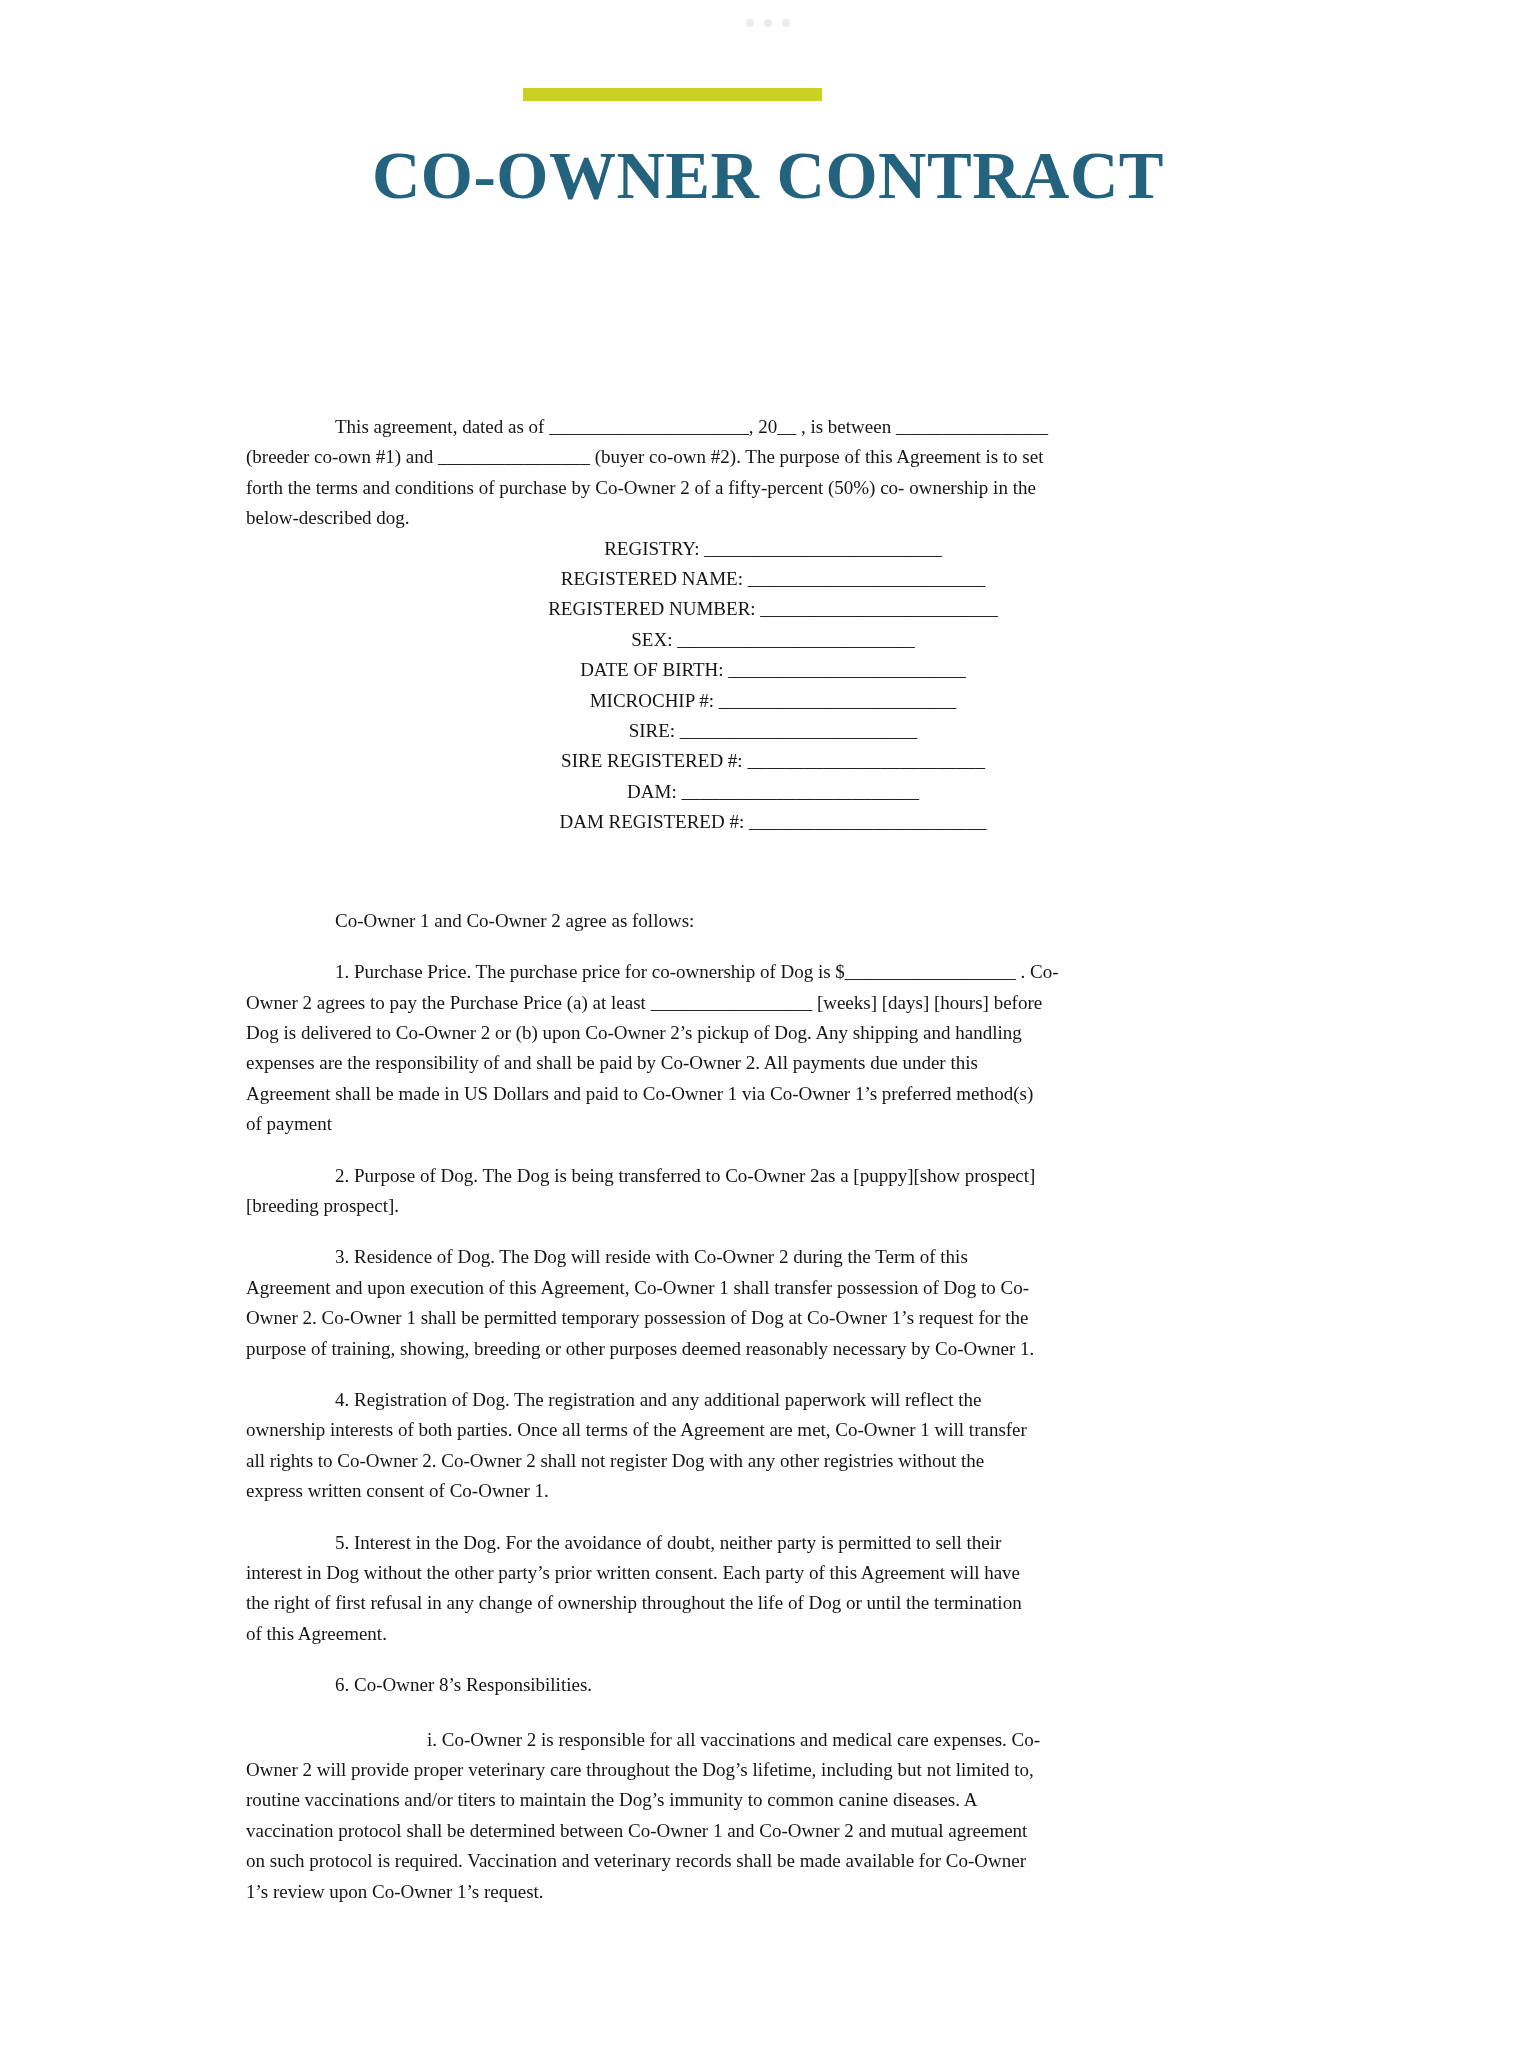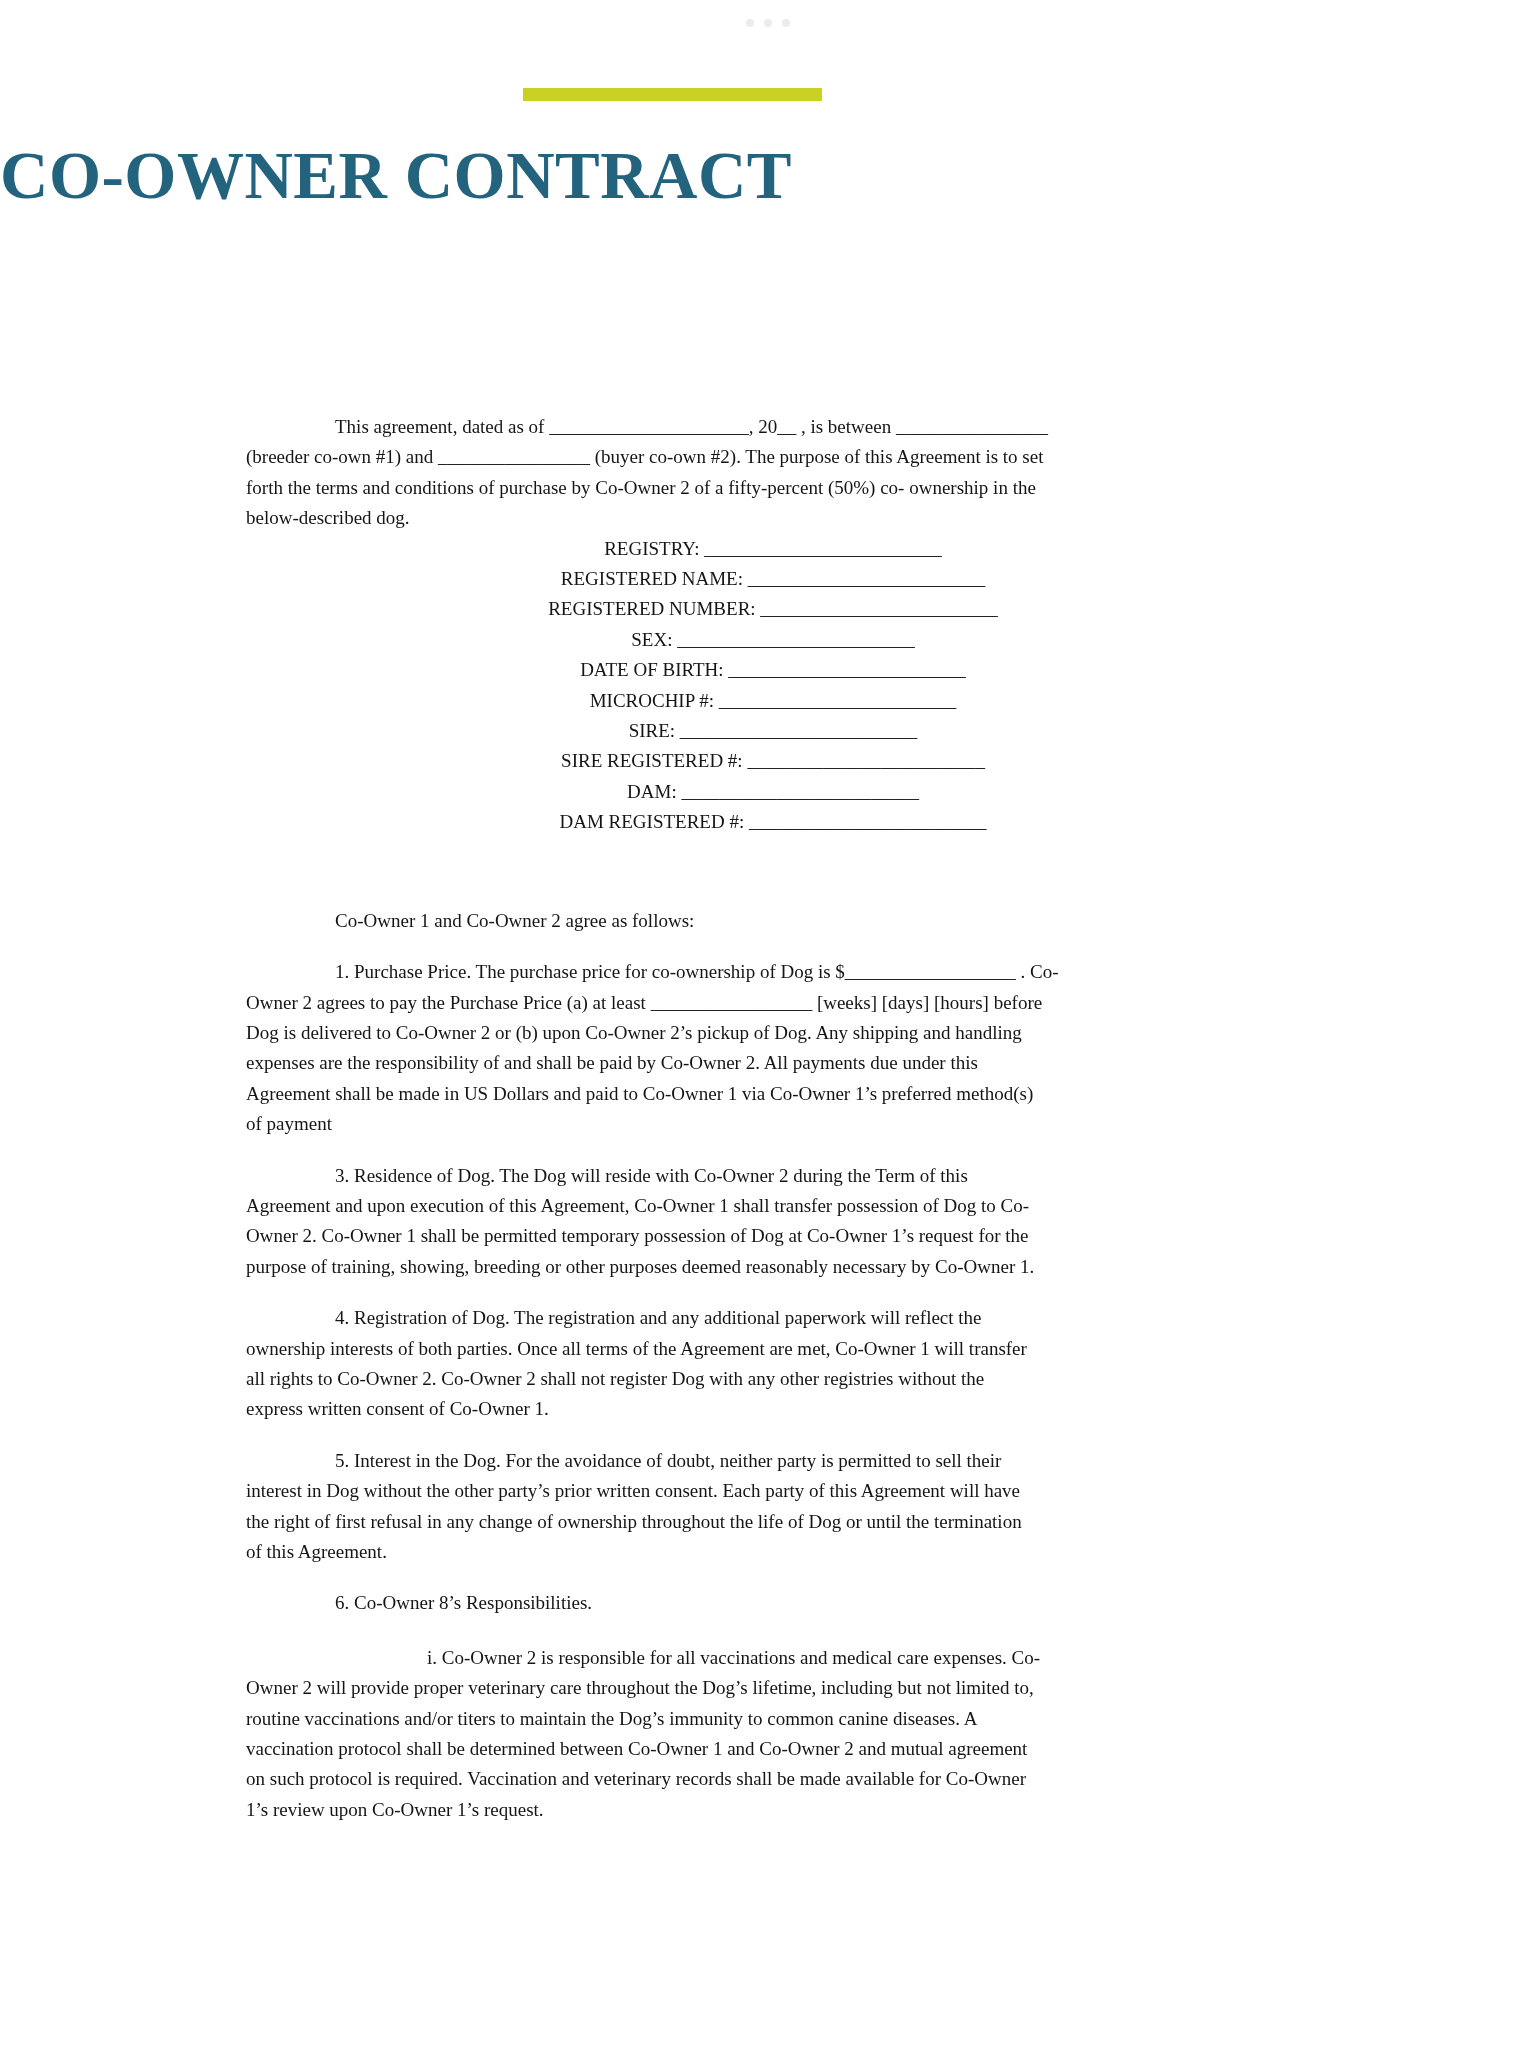--- a/index.html
+++ b/index.html
@@ -30,21 +30,21 @@
   .rule{
     position:absolute;
     left:523px;top:88px;
     width:299px;height:13px;
     background:var(--accent-color);
   }
   .title{
     position:absolute;
     top:139px;left:0;width:100%;
     margin:0;
-    text-align:left;
+    text-align:center;
     font-family:"Liberation Serif","DejaVu Serif",serif;
     font-weight:bold;
     font-size:67px;
     line-height:1.1;
     color:var(--title-color);
     letter-spacing:0.5px;
   }
   .content{
     position:absolute;
     left:246px;top:412px;
@@ -75,20 +75,21 @@
 
   <div class="rule"></div>
 
   <h1 class="title">CO-OWNER CONTRACT</h1>
 
   <div class="content">
       <p class="para intro">This agreement, dated as of _____________________, 20__ , is between ________________<br>(breeder co-own #1) and ________________ (buyer co-own #2). The purpose of this Agreement is to set<br>forth the terms and conditions of purchase by Co-Owner 2 of a fifty-percent (50%) co- ownership in the<br>below-described dog.</p>
       <p class="para registry">REGISTRY: _________________________<br>REGISTERED NAME: _________________________<br>REGISTERED NUMBER: _________________________<br>SEX: _________________________<br>DATE OF BIRTH: _________________________<br>MICROCHIP #: _________________________<br>SIRE: _________________________<br>SIRE REGISTERED #: _________________________<br>DAM: _________________________<br>DAM REGISTERED #: _________________________</p>
       <p class="para agree">Co-Owner 1 and Co-Owner 2 agree as follows:</p>
       <p class="para">1. Purchase Price. The purchase price for co-ownership of Dog is $__________________ . Co-<br>Owner 2 agrees to pay the Purchase Price (a) at least _________________ [weeks] [days] [hours] before<br>Dog is delivered to Co-Owner 2 or (b) upon Co-Owner 2’s pickup of Dog. Any shipping and handling<br>expenses are the responsibility of and shall be paid by Co-Owner 2. All payments due under this<br>Agreement shall be made in US Dollars and paid to Co-Owner 1 via Co-Owner 1’s preferred method(s)<br>of payment</p>
+      <p class="para">2. Purpose of Dog. The Dog is being transferred to Co-Owner 2as a [puppy][show prospect]<br>[breeding prospect].</p>
       <p class="para">3. Residence of Dog. The Dog will reside with Co-Owner 2 during the Term of this<br>Agreement and upon execution of this Agreement, Co-Owner 1 shall transfer possession of Dog to Co-<br>Owner 2. Co-Owner 1 shall be permitted temporary possession of Dog at Co-Owner 1’s request for the<br>purpose of training, showing, breeding or other purposes deemed reasonably necessary by Co-Owner 1.</p>
       <p class="para">4. Registration of Dog. The registration and any additional paperwork will reflect the<br>ownership interests of both parties. Once all terms of the Agreement are met, Co-Owner 1 will transfer<br>all rights to Co-Owner 2. Co-Owner 2 shall not register Dog with any other registries without the<br>express written consent of Co-Owner 1.</p>
       <p class="para">5. Interest in the Dog. For the avoidance of doubt, neither party is permitted to sell their<br>interest in Dog without the other party’s prior written consent. Each party of this Agreement will have<br>the right of first refusal in any change of ownership throughout the life of Dog or until the termination<br>of this Agreement.</p>
       <p class="para heading6">6. Co-Owner 8’s Responsibilities.</p>
       <p class="para sub subi">i. Co-Owner 2 is responsible for all vaccinations and medical care expenses. Co-<br>Owner 2 will provide proper veterinary care throughout the Dog’s lifetime, including but not limited to,<br>routine vaccinations and/or titers to maintain the Dog’s immunity to common canine diseases. A<br>vaccination protocol shall be determined between Co-Owner 1 and Co-Owner 2 and mutual agreement<br>on such protocol is required. Vaccination and veterinary records shall be made available for Co-Owner<br>1’s review upon Co-Owner 1’s request.</p>
     </div>
 
 </div>
 
 </body></html>

